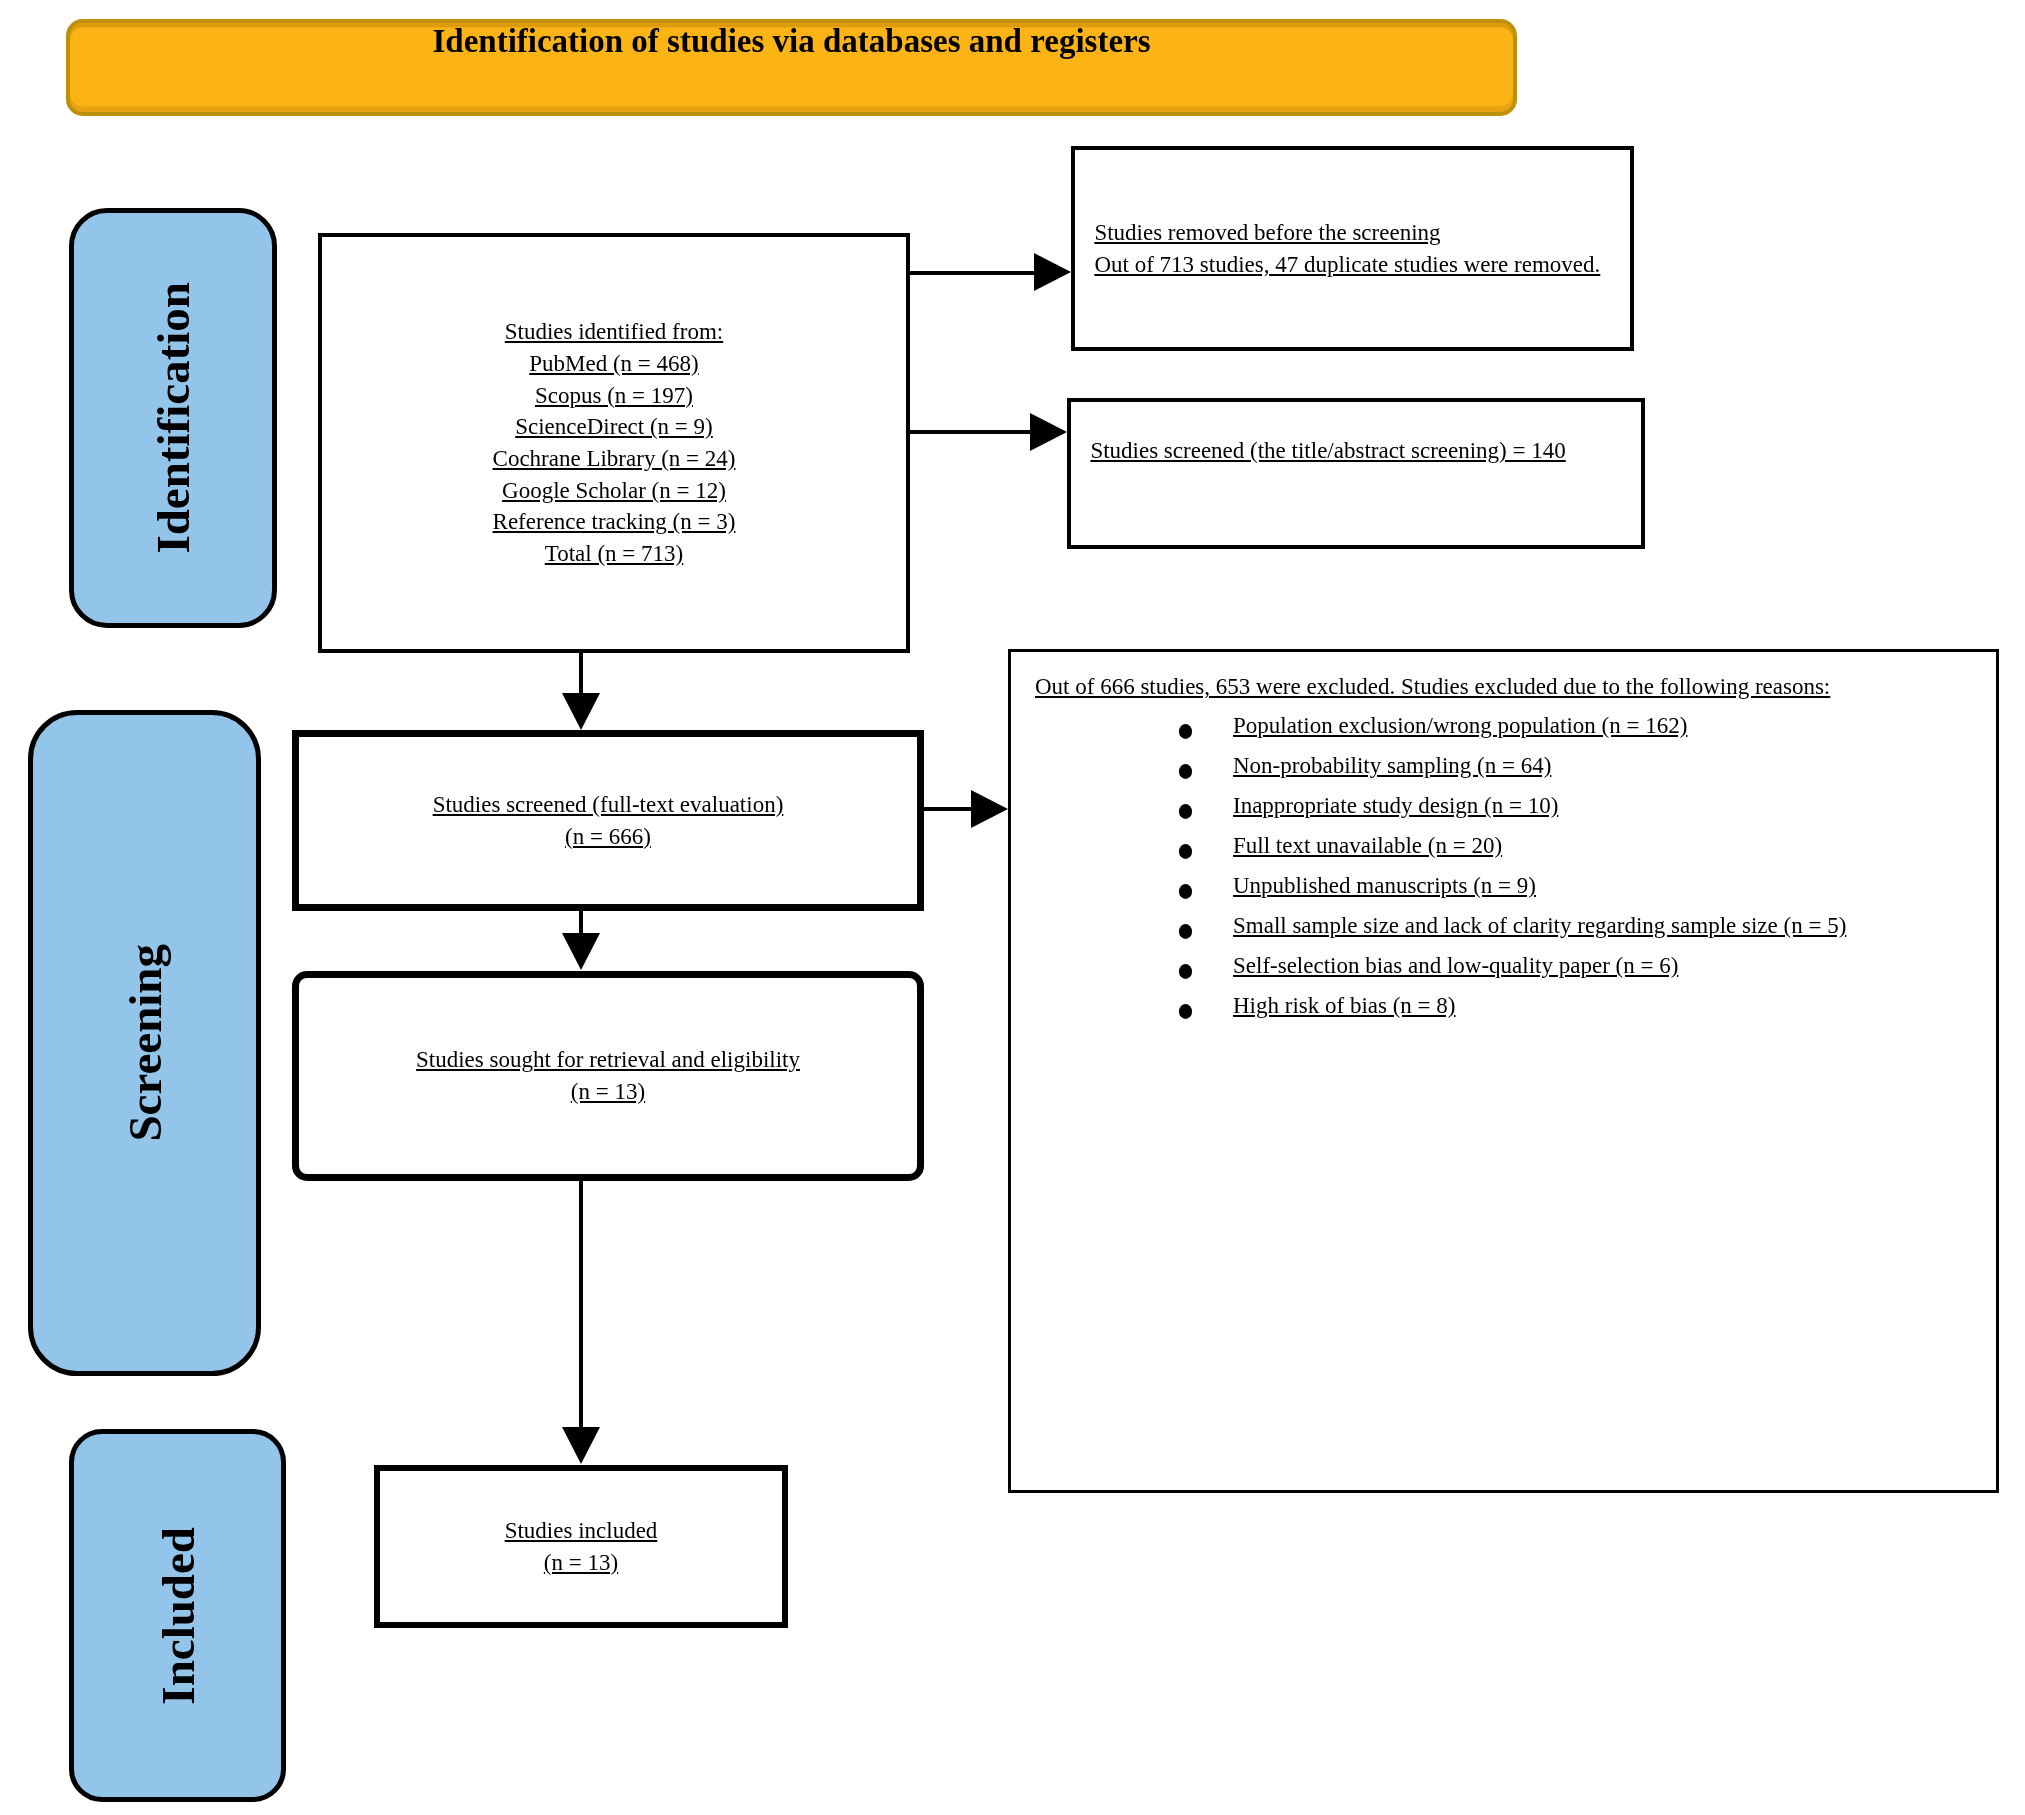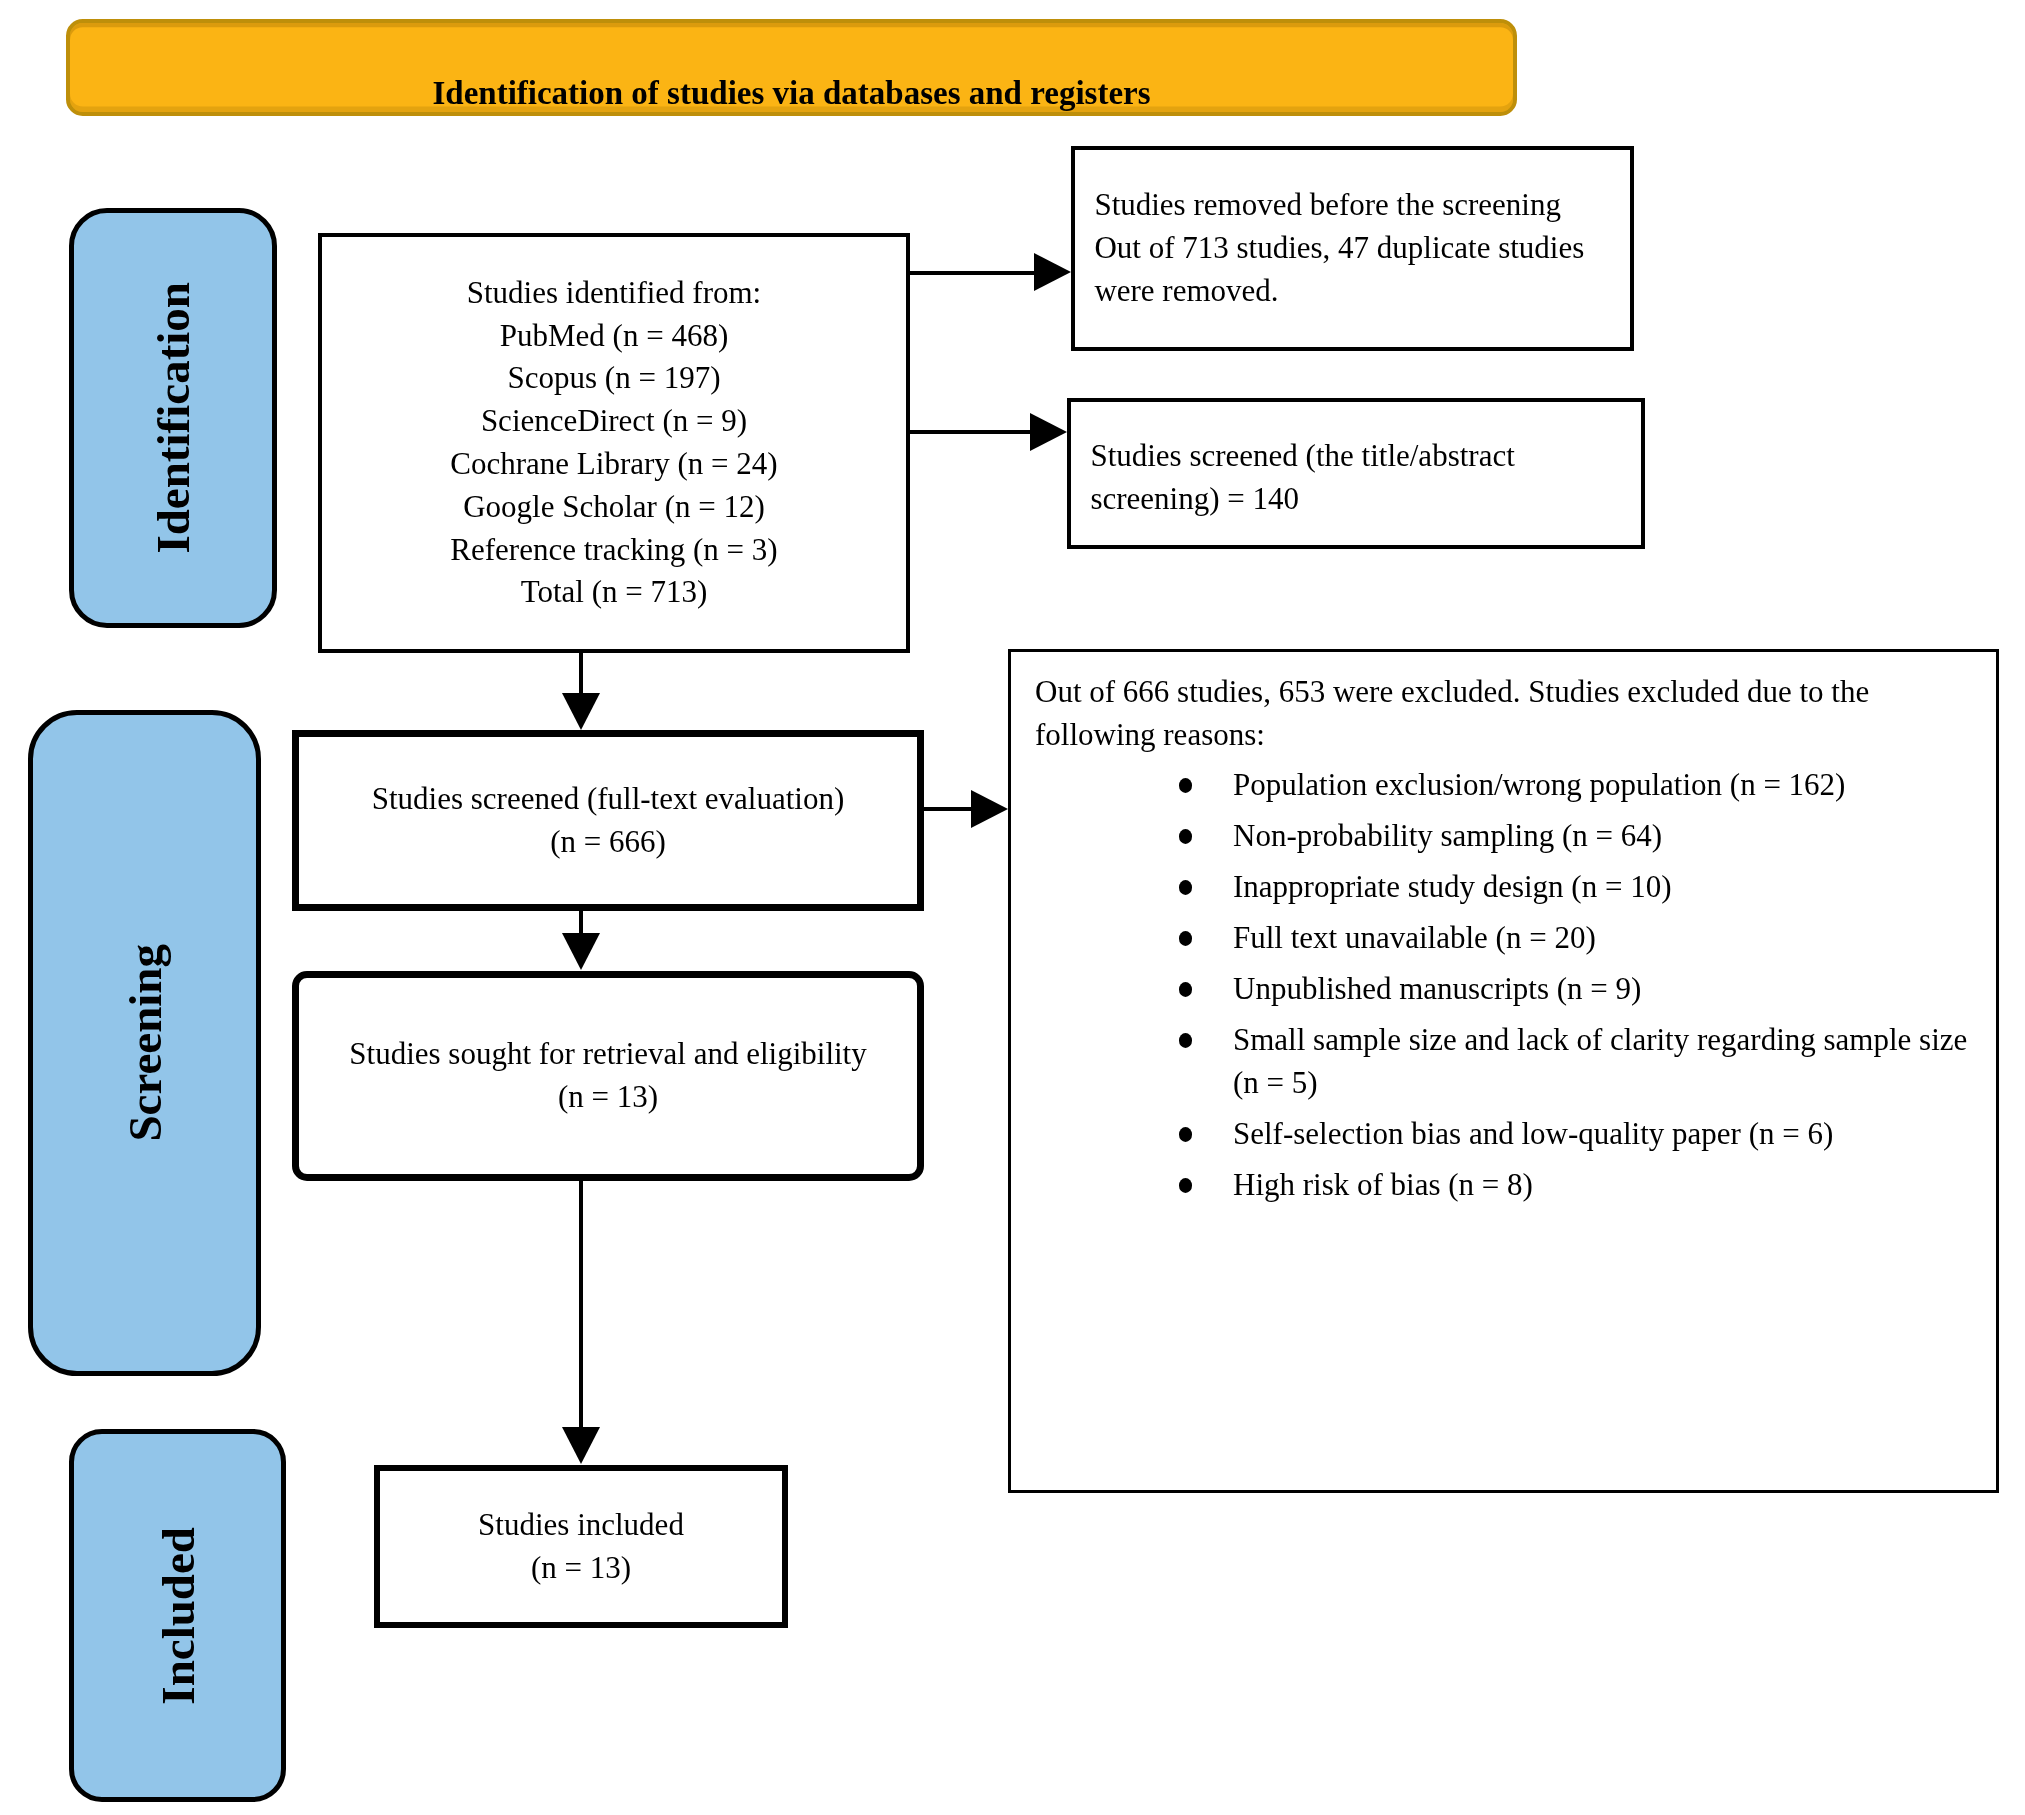--- a/index.html
+++ b/index.html
@@ -12,21 +12,21 @@
     color: #000000;
   }
   .banner {
     position: absolute;
     left: 66px; top: 19.4px;
     width: 1451px; height: 97px;
     border: 4.2px solid #BE8F0A;
     border-radius: 16.7px;
     background: #FBB414;
     box-shadow: inset 0 4.2px 0 rgba(160,110,0,0.35), inset 0 -5.6px 0 rgba(160,110,0,0.25);
-    display: flex; align-items: flex-end; justify-content: center;
+    display: flex; align-items: flex-start; justify-content: center;
     font-weight: bold; font-size: 33px;
     box-sizing: border-box;
   }
   .stage {
     position: absolute;
     background: #92C5E9;
     border: 5.6px solid #000000;
     border-radius: 38px;
     display: flex; align-items: center; justify-content: center;
     box-sizing: border-box;
@@ -36,22 +36,23 @@
     transform: rotate(180deg);
     font-weight: bold;
     font-size: 47px;
     white-space: nowrap;
   }
   .box {
     position: absolute;
     background: #ffffff;
     border: 4.9px solid #000000;
     box-sizing: border-box;
-    font-size: 31px;
+    font-size: 23px;
     line-height: 1.38;
+    text-decoration: underline;
   }
   .box.centered {
     display: flex; align-items: center; justify-content: center;
     text-align: center;
     padding: 7px 28px;
   }
   .box.leftalign {
     display: flex; align-items: center; justify-content: flex-start;
     text-align: left;
     padding: 7px 19.4px;

